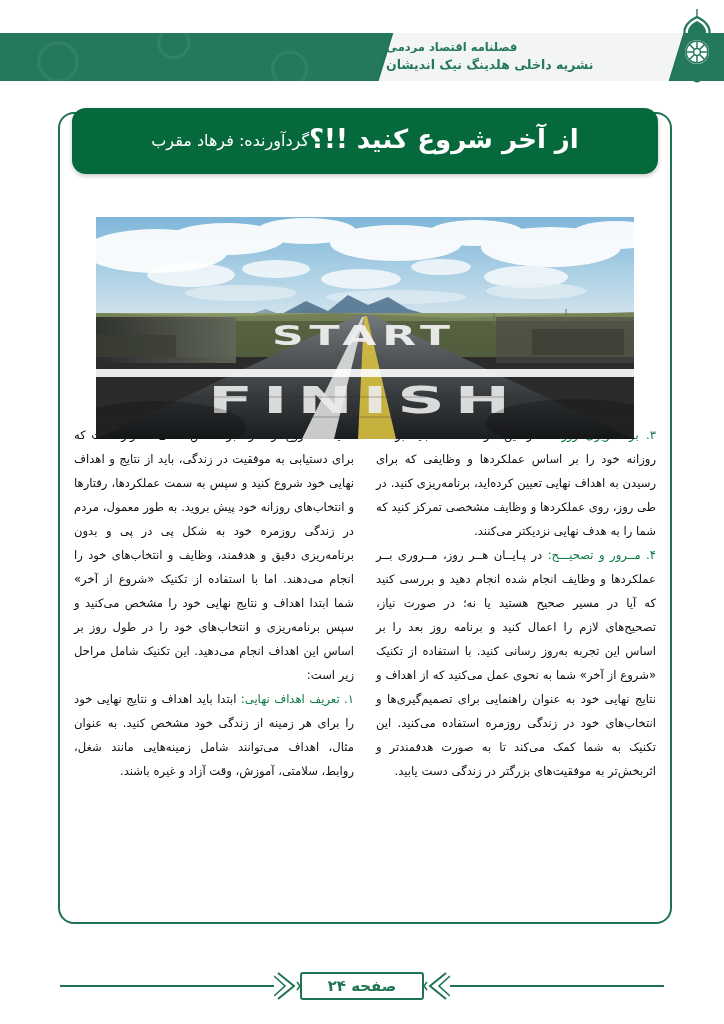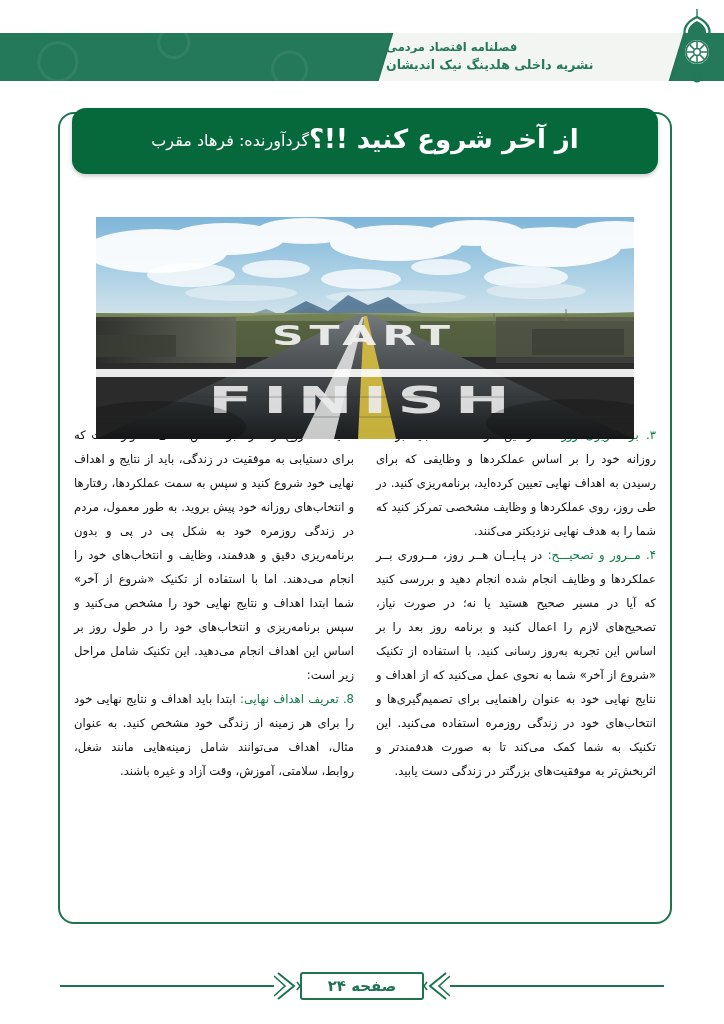--- a/index.html
+++ b/index.html
@@ -330,21 +330,21 @@
         <path d="M398 96 L398 108" fill="none"></path>
         <path d="M470 92 L470 104" fill="none"></path>
       </g>
     </svg>
   </div>
 
   <div class="columns">
 
     <div class="col">
       <p>تکنیک «شروع از آخر» بر اساس اصلی استوار است که برای دستیابی به موفقیت در زندگی، باید از نتایج و اهداف نهایی خود شروع کنید و سپس به سمت عملکردها، رفتارها و انتخاب‌های روزانه خود پیش بروید. به طور معمول، مردم در زندگی روزمره خود به شکل پی در پی و بدون برنامه‌ریزی دقیق و هدفمند، وظایف و انتخاب‌های خود را انجام می‌دهند. اما با استفاده از تکنیک «شروع از آخر» شما ابتدا اهداف و نتایج نهایی خود را مشخص می‌کنید و سپس برنامه‌ریزی و انتخاب‌های خود را در طول روز بر اساس این اهداف انجام می‌دهید. این تکنیک شامل مراحل زیر است:</p>
-      <p><span class="hl">8. تعریف اهداف نهایی:</span><span> ابتدا باید اهداف و نتایج نهایی خود را برای هر زمینه از زندگی خود مشخص کنید. به عنوان مثال، اهداف می‌توانند شامل زمینه‌هایی مانند شغل، روابط، سلامتی، آموزش، وقت آزاد و غیره باشند.</span></p>
+      <p><span class="hl">۱. تعریف اهداف نهایی:</span><span> ابتدا باید اهداف و نتایج نهایی خود را برای هر زمینه از زندگی خود مشخص کنید. به عنوان مثال، اهداف می‌توانند شامل زمینه‌هایی مانند شغل، روابط، سلامتی، آموزش، وقت آزاد و غیره باشند.</span></p>
     </div>
 
     <div class="col">
       <p><span class="hl">۳. برنامه‌ریزی روزانه:</span><span> در این مرحله، شما باید برنامه روزانه خود را بر اساس عملکردها و وظایفی که برای رسیدن به اهداف نهایی تعیین کرده‌اید، برنامه‌ریزی کنید. در طی روز، روی عملکردها و وظایف مشخصی تمرکز کنید که شما را به هدف نهایی نزدیکتر می‌کنند.</span></p>
       <p><span class="hl">۴. مــرور و تصحیـــح:</span><span> در پـایــان هــر روز، مــروری بــر عملکردها و وظایف انجام شده انجام دهید و بررسی کنید که آیا در مسیر صحیح هستید یا نه؛ در صورت نیاز، تصحیح‌های لازم را اعمال کنید و برنامه روز بعد را بر اساس این تجربه به‌روز رسانی کنید. با استفاده از تکنیک «شروع از آخر» شما به نحوی عمل می‌کنید که از اهداف و نتایج نهایی خود به عنوان راهنمایی برای تصمیم‌گیری‌ها و انتخاب‌های خود در زندگی روزمره استفاده می‌کنید. این تکنیک به شما کمک می‌کند تا به صورت هدفمندتر و اثربخش‌تر به موفقیت‌های بزرگتر در زندگی دست یابید.</span></p>
     </div>
 
   </div>
 
   <div class="footer">

